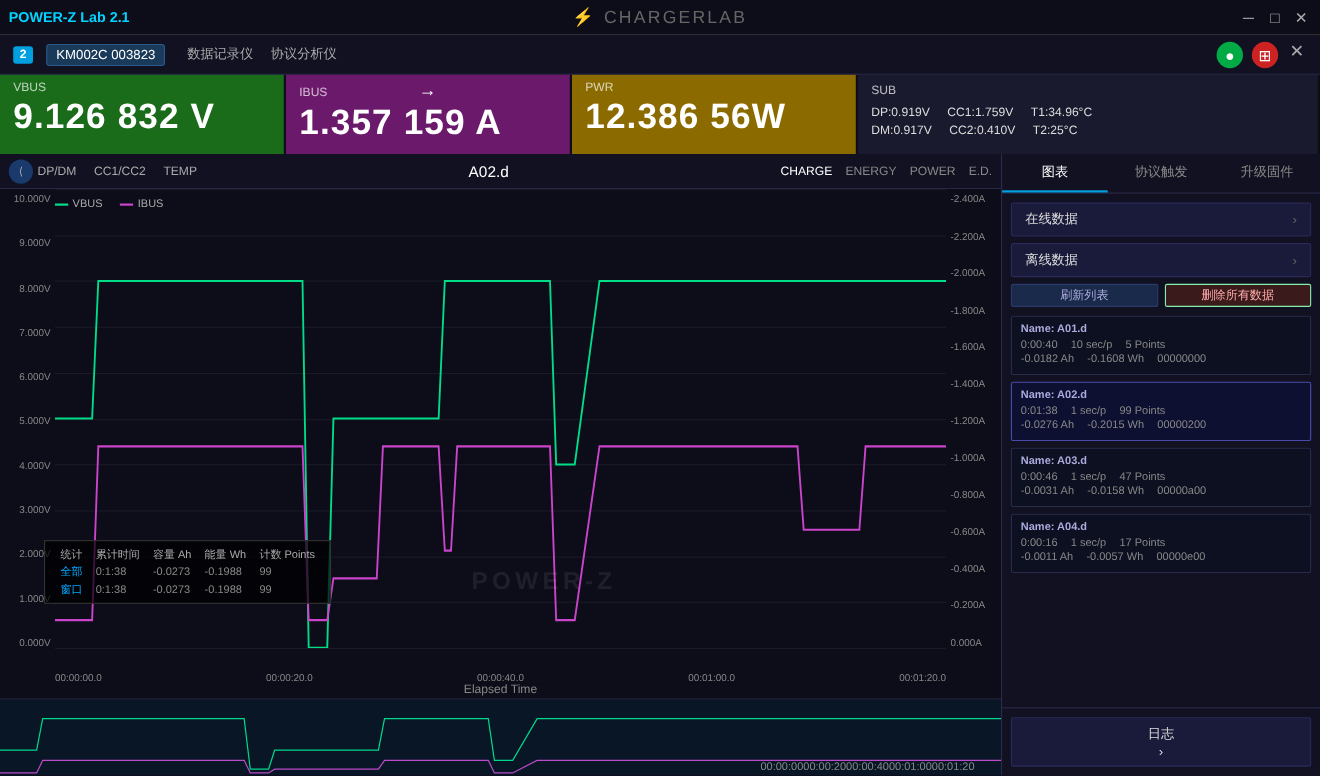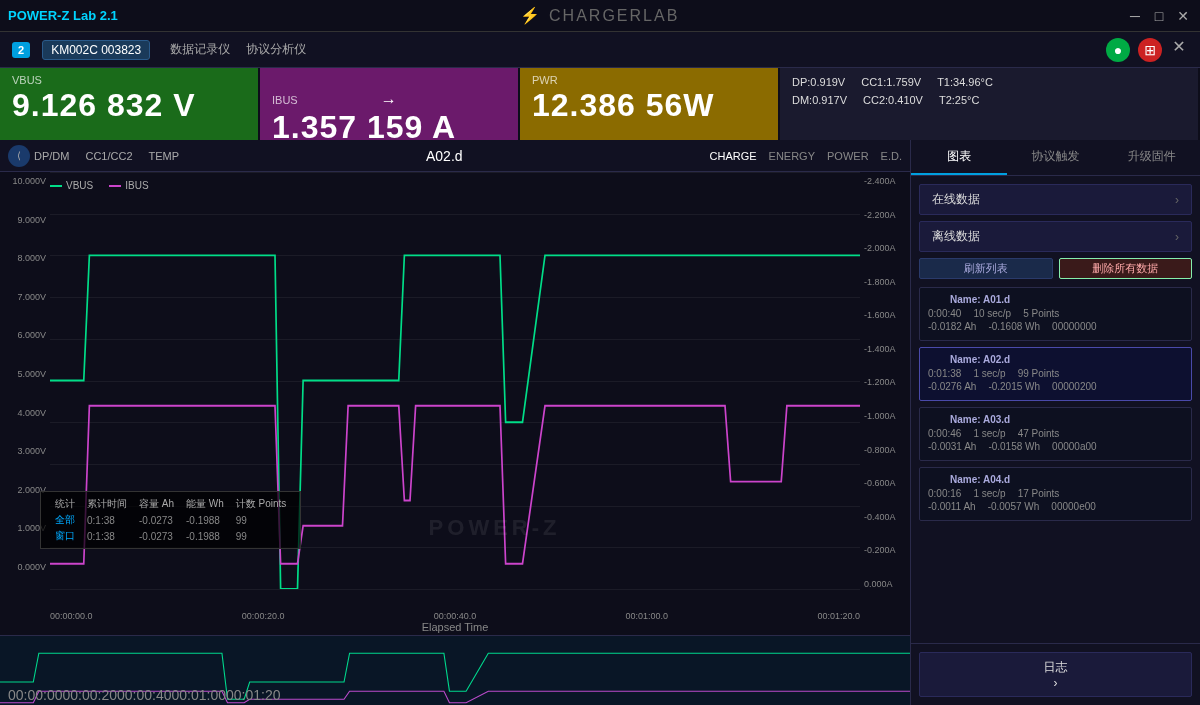--- a/index.html
+++ b/index.html
@@ -115,21 +115,21 @@
     }
     .metric-vbus {
       background: #1a6b1a;
       flex: 0 0 260px;
       padding: 6px 12px;
       border-right: 2px solid #0d0d1a;
     }
     .metric-ibus {
       background: #6b1a6b;
       flex: 0 0 260px;
-      padding: 22px 12px;
+      padding: 6px 12px;
       border-right: 2px solid #0d0d1a;
     }
     .metric-pwr {
       background: #8b6b00;
       flex: 0 0 260px;
       padding: 6px 12px;
       border-right: 2px solid #0d0d1a;
     }
     .metric-sub {
       background: #1a1a2e;
@@ -331,21 +331,20 @@
       border: 1px solid #2a2a4a;
       border-radius: 2px;
       padding: 6px 8px;
       margin-bottom: 6px;
       font-size: 10px;
     }
     .record-name {
       color: #aad;
       font-weight: bold;
       margin-bottom: 3px;
-      margin-left: 22px;
     }
     .record-row {
       display: flex;
       gap: 12px;
       color: #888;
       margin-bottom: 2px;
     }
     .record-row span { white-space: nowrap; }
     .record-highlighted {
       border-color: #4a4aaa;
@@ -377,21 +376,21 @@
       font-size: 22px;
       font-weight: bold;
       color: rgba(255,255,255,0.08);
       letter-spacing: 4px;
     }
     
     .y-axis-left {
       position: absolute;
       left: 0;
       top: 0;
-      bottom: 17px;
+      bottom: 0;
       width: 50px;
       display: flex;
       flex-direction: column;
       justify-content: space-between;
       padding: 4px 4px 20px 2px;
       font-size: 9px;
       color: #888;
       text-align: right;
     }
     .y-axis-right {
@@ -471,20 +470,21 @@
       <span>IBUS</span>
       <span style="margin-left:80px;color:#fff;font-size:16px;">→</span>
     </div>
     <div class="metric-value">1.357 159 A</div>
   </div>
   <div class="metric-pwr">
     <div class="metric-label">PWR</div>
     <div class="metric-value">12.386 56W</div>
   </div>
   <div class="metric-sub">
+    <div class="metric-label">SUB</div>
     <div class="metric-sub-row">
       <span class="metric-sub-item">DP:0.919V</span>
       <span class="metric-sub-item">CC1:1.759V</span>
       <span class="metric-sub-item">T1:34.96°C</span>
     </div>
     <div class="metric-sub-row">
       <span class="metric-sub-item">DM:0.917V</span>
       <span class="metric-sub-item">CC2:0.410V</span>
       <span class="metric-sub-item">T2:25°C</span>
     </div>
@@ -623,21 +623,21 @@
       <svg width="100%" height="100%" viewBox="0 0 820 60" preserveAspectRatio="none">
         <rect x="0" y="0" width="820" height="60" fill="#0a0a18"></rect>
 
         <polyline points="0,40 30,40 35,15 200,15 205,55 220,55 225,40 310,40 315,15 400,15 405,48 420,48 440,15 720,15 820,15" fill="none" stroke="#00dd88" stroke-width="1"></polyline>
 
         <polyline points="0,58 30,58 35,48 200,48 205,58 220,58 225,55 310,55 315,48 400,48 405,58 420,58 440,48 720,48 820,48" fill="none" stroke="#cc44cc" stroke-width="1"></polyline>
 
         <rect x="0" y="0" width="820" height="60" fill="rgba(0,160,200,0.08)"></rect>
       </svg>
       
-      <div style="position:absolute;bottom:2px;left:0;right:0;display:flex;justify-content:flex-start;padding:0 8px;font-size:14px;color:#888;">
+      <div style="position:absolute;bottom:2px;left:0;right:0;display:flex;justify-content:flex-end;padding:0 24px;font-size:10px;color:#888;">
         <span>00:00:00</span>
         <span>00:00:20</span>
         <span>00:00:40</span>
         <span>00:01:00</span>
         <span>00:01:20</span>
       </div>
     </div>
   </div>
 
   <div class="right-panel">

